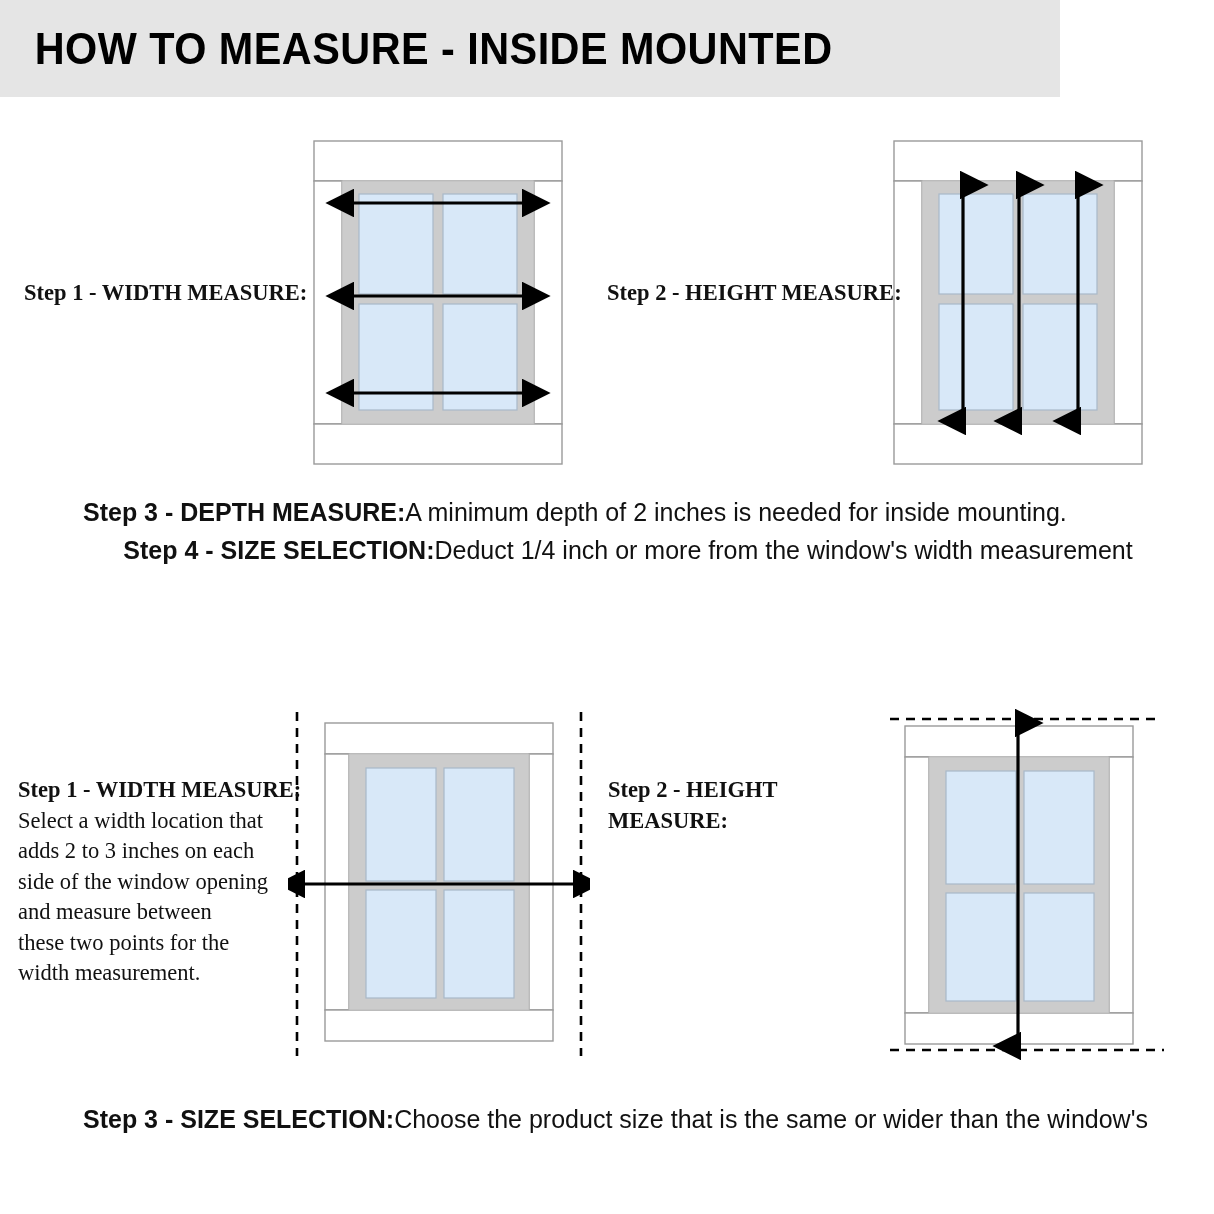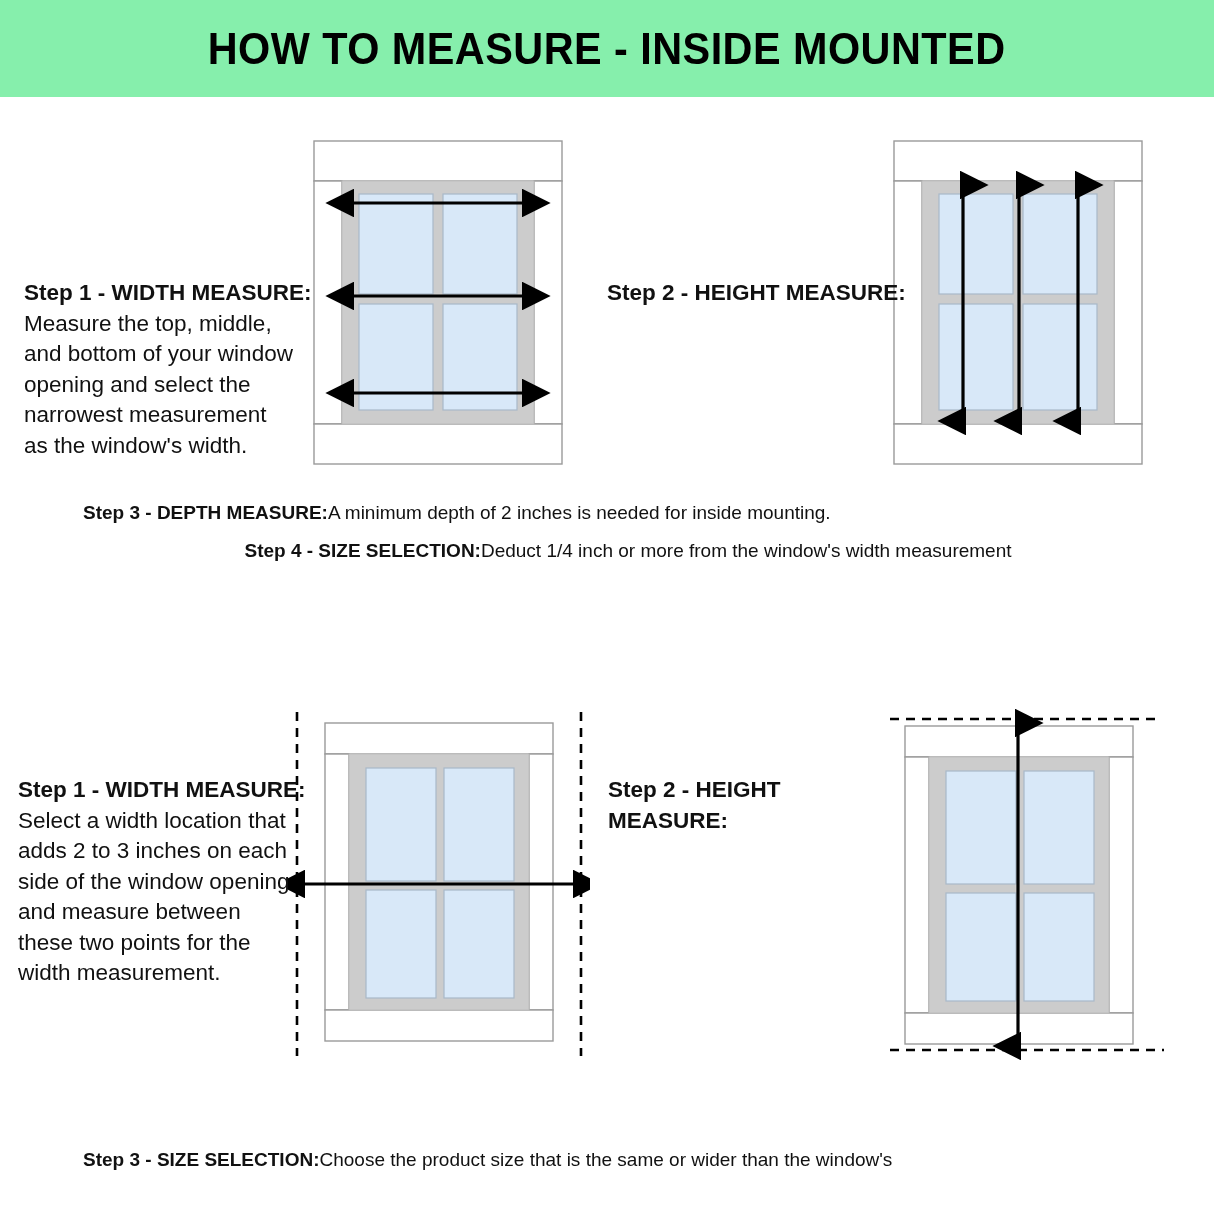--- a/index.html
+++ b/index.html
@@ -7,63 +7,63 @@
     width: 1214px; height: 1214px;
     background: #ffffff;
     font-family: "Liberation Sans", sans-serif;
     color: #000000;
     overflow: hidden;
   }
   .page { position: relative; width: 1214px; height: 1214px; background:#fff; }
 
   
   .band {
-    position: absolute; left: 0; width: 1214px;
-    background: #86efac;
-    display: flex; align-items: center; justify-content: center;
+    position: absolute; left: 0; width: 1060px;
+    background: #e5e5e5;
+    display: flex; align-items: center; justify-content: flex-start;
   }
   #band-inside  { top: 0px;   height: 97px; }
   #band-outside { top: 600px; height: 101px; }
   .band-title {
     font-family: "Liberation Sans", sans-serif;
     font-weight: 700;
     font-size: 45px;
     letter-spacing: 0.5px;
     transform: scaleX(0.92);
     white-space: nowrap;
     color: #000;
   }
 
   
   .steptext {
     position: absolute;
-    font-family: Liberation Sans, sans-serif;
+    font-family: Liberation Serif, serif;
     font-size: 22.5px;
     line-height: 30.5px;
     color: #111;
     white-space: pre-line;
   }
   .steptext .hd { font-weight: 700; }
 
   .wideline {
     position: absolute;
     font-family: "Liberation Sans", sans-serif;
-    font-size: 19px;
+    font-size: 25px;
     line-height: 31px;
     color: #111;
   }
   .wideline b { font-weight: 700; }
 
   #txt-in-step1  { left: 24px;  top: 278px; width: 300px; }
   #txt-in-step2  { left: 607px; top: 278px; width: 300px; }
   #txt-in-step3  { left: 83px;  top: 497px; width: 1090px; }
   #txt-in-step4  { left: 83px;  top: 535px; width: 1090px; text-align: center; }
   #txt-out-step1 { left: 18px;  top: 775px; width: 290px; }
   #txt-out-step2 { left: 608px; top: 775px; width: 290px; }
-  #txt-out-step3 { left: 83px;  top: 1104px; width: 1090px; margin-top: 40px; }
+  #txt-out-step3 { left: 83px;  top: 1104px; width: 1090px; }
 
   
   .window { position: absolute; }
   .win-svg { display: block; }
 </style>
 </head>
 <body>
 
 <div class="page">
 
@@ -125,25 +125,21 @@
         </marker>
       </defs>
       <g>
         <line x1="70" y1="45" x2="70" y2="281" stroke="#000" stroke-width="3.2" marker-start="url(#av-u)" marker-end="url(#av-d)"></line>
         <line x1="126" y1="45" x2="126" y2="281" stroke="#000" stroke-width="3.2" marker-start="url(#av-u)" marker-end="url(#av-d)"></line>
         <line x1="185" y1="45" x2="185" y2="281" stroke="#000" stroke-width="3.2" marker-start="url(#av-u)" marker-end="url(#av-d)"></line>
       </g>
     </svg>
   </div>
 
-  <div class="steptext" id="txt-in-step1"><span class="hd">Step 1 - WIDTH MEASURE:</span><br><span>Measure the top, middle,
-and bottom of your window
-opening and select the
-narrowest measurement
-as the window's width.</span></div>
+  <div class="steptext" id="txt-in-step1"><span class="hd">Step 1 - WIDTH MEASURE:</span><br></div>
 
   <div class="steptext" id="txt-in-step2"><span class="hd">Step 2 - HEIGHT MEASURE:</span><br></div>
 
   <div class="wideline" id="txt-in-step3"><b>Step 3 - DEPTH MEASURE:</b><span>A minimum depth of 2 inches is needed for inside mounting.</span></div>
 
   <div class="wideline" id="txt-in-step4"><b>Step 4 - SIZE SELECTION:</b><span>Deduct 1/4 inch or more from the window's width measurement</span><br></div>
 
 
   <div class="window" id="win-outside-width" style="left:288px; top:708px;">
     <svg class="win-svg" width="302" height="352" viewBox="0 0 302 352" xmlns="http://www.w3.org/2000/svg">

